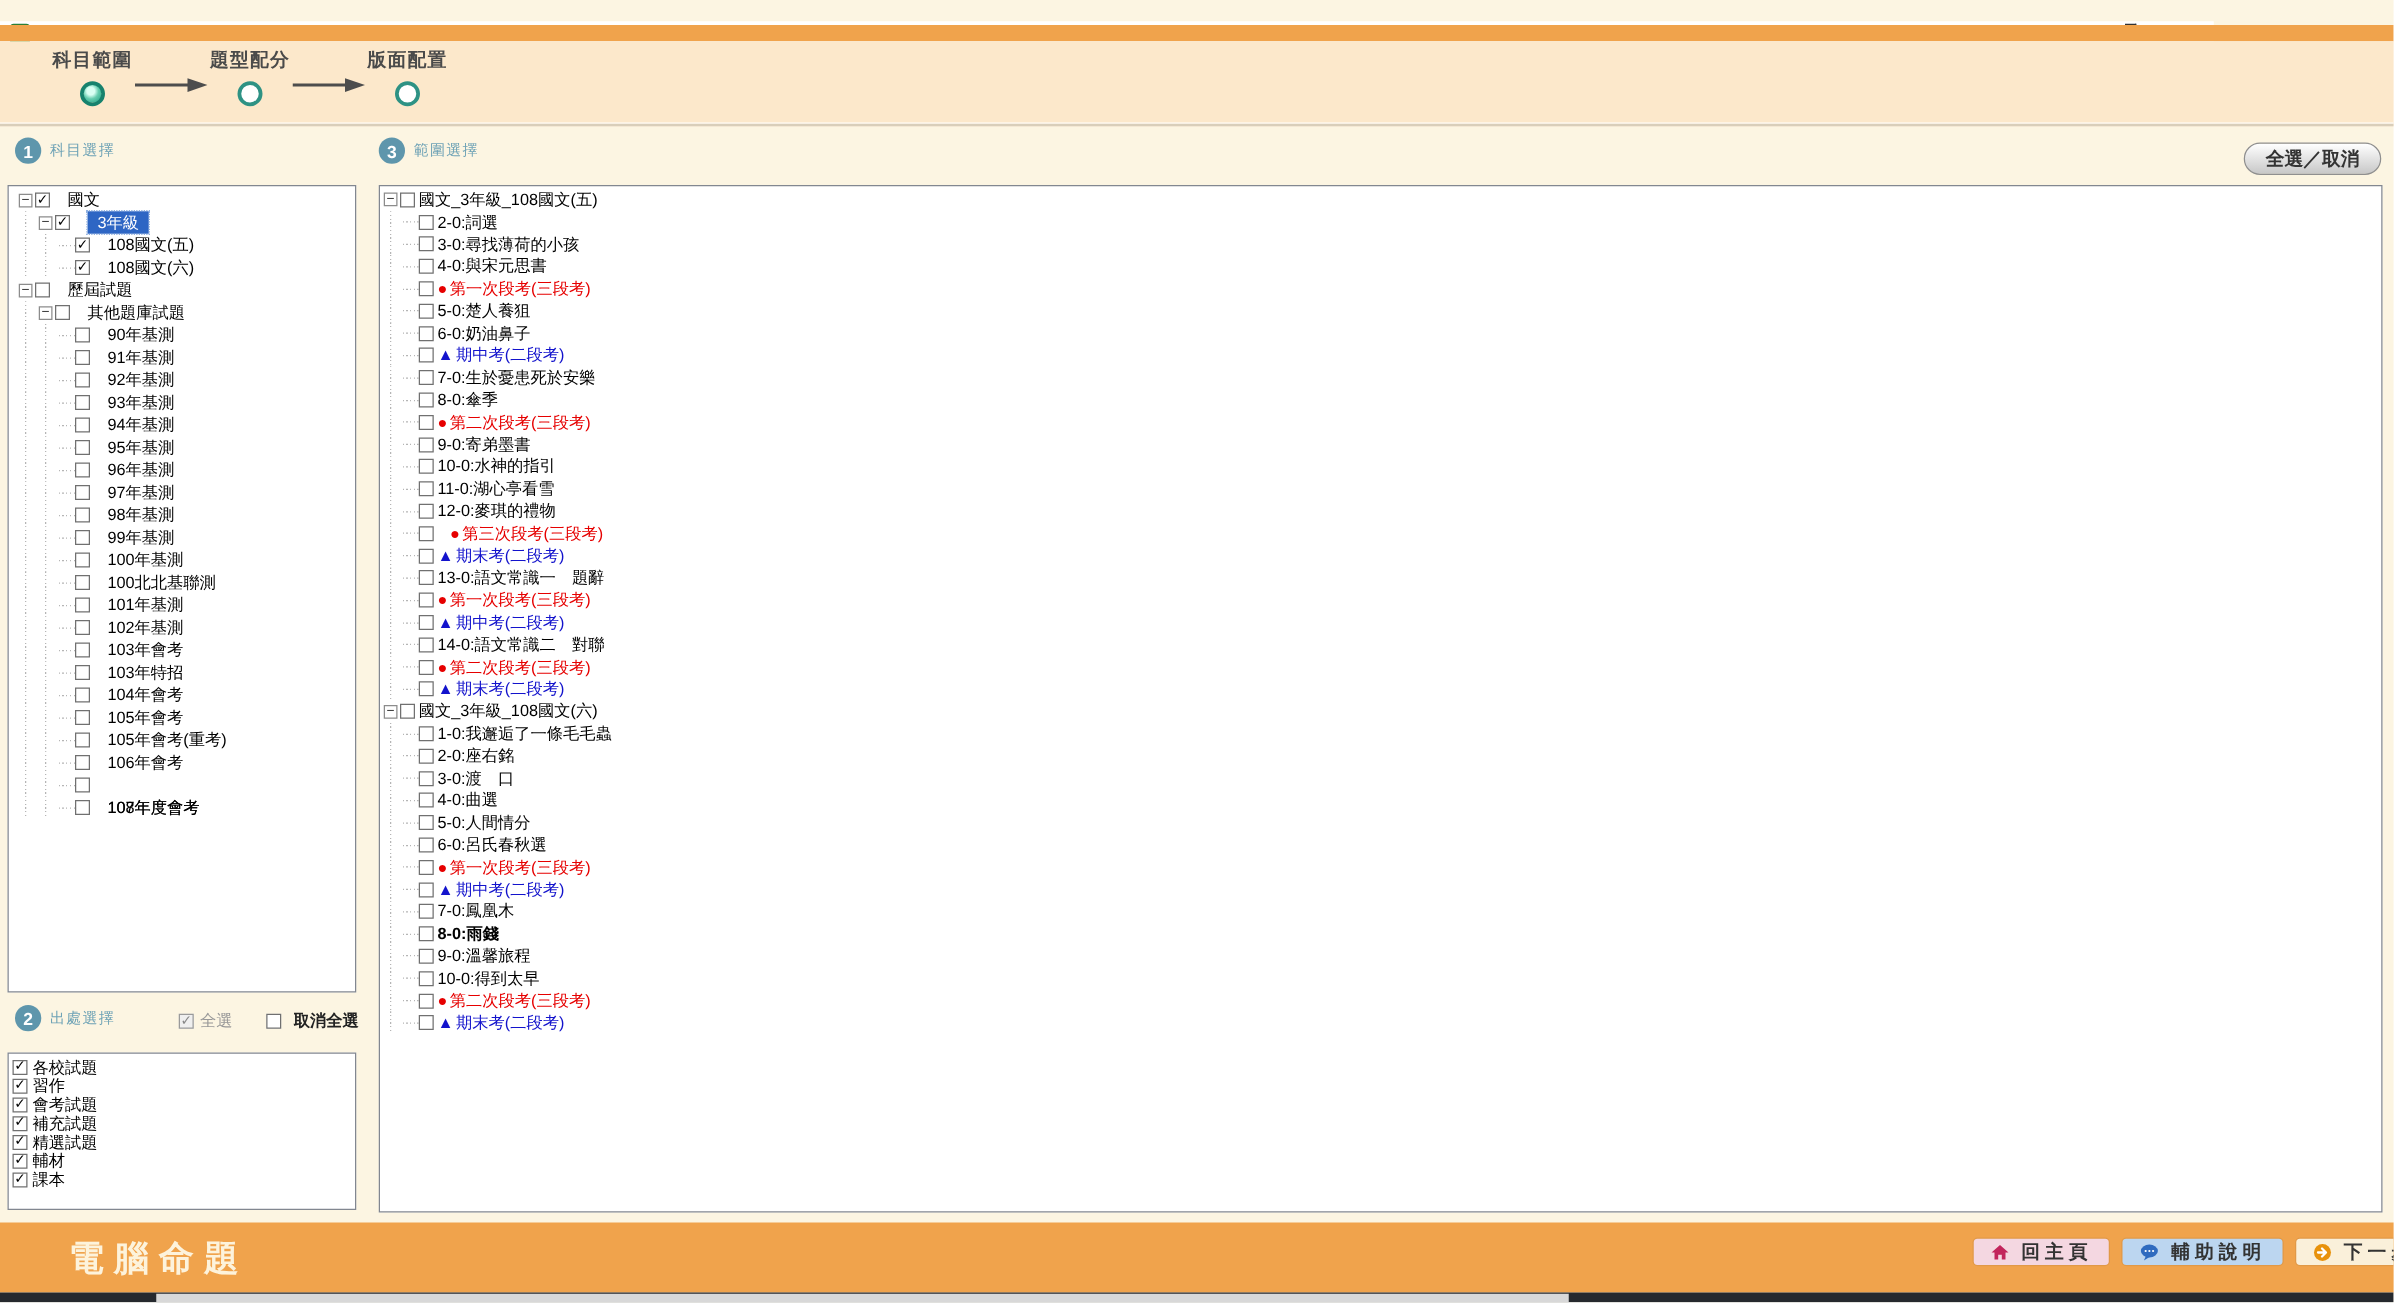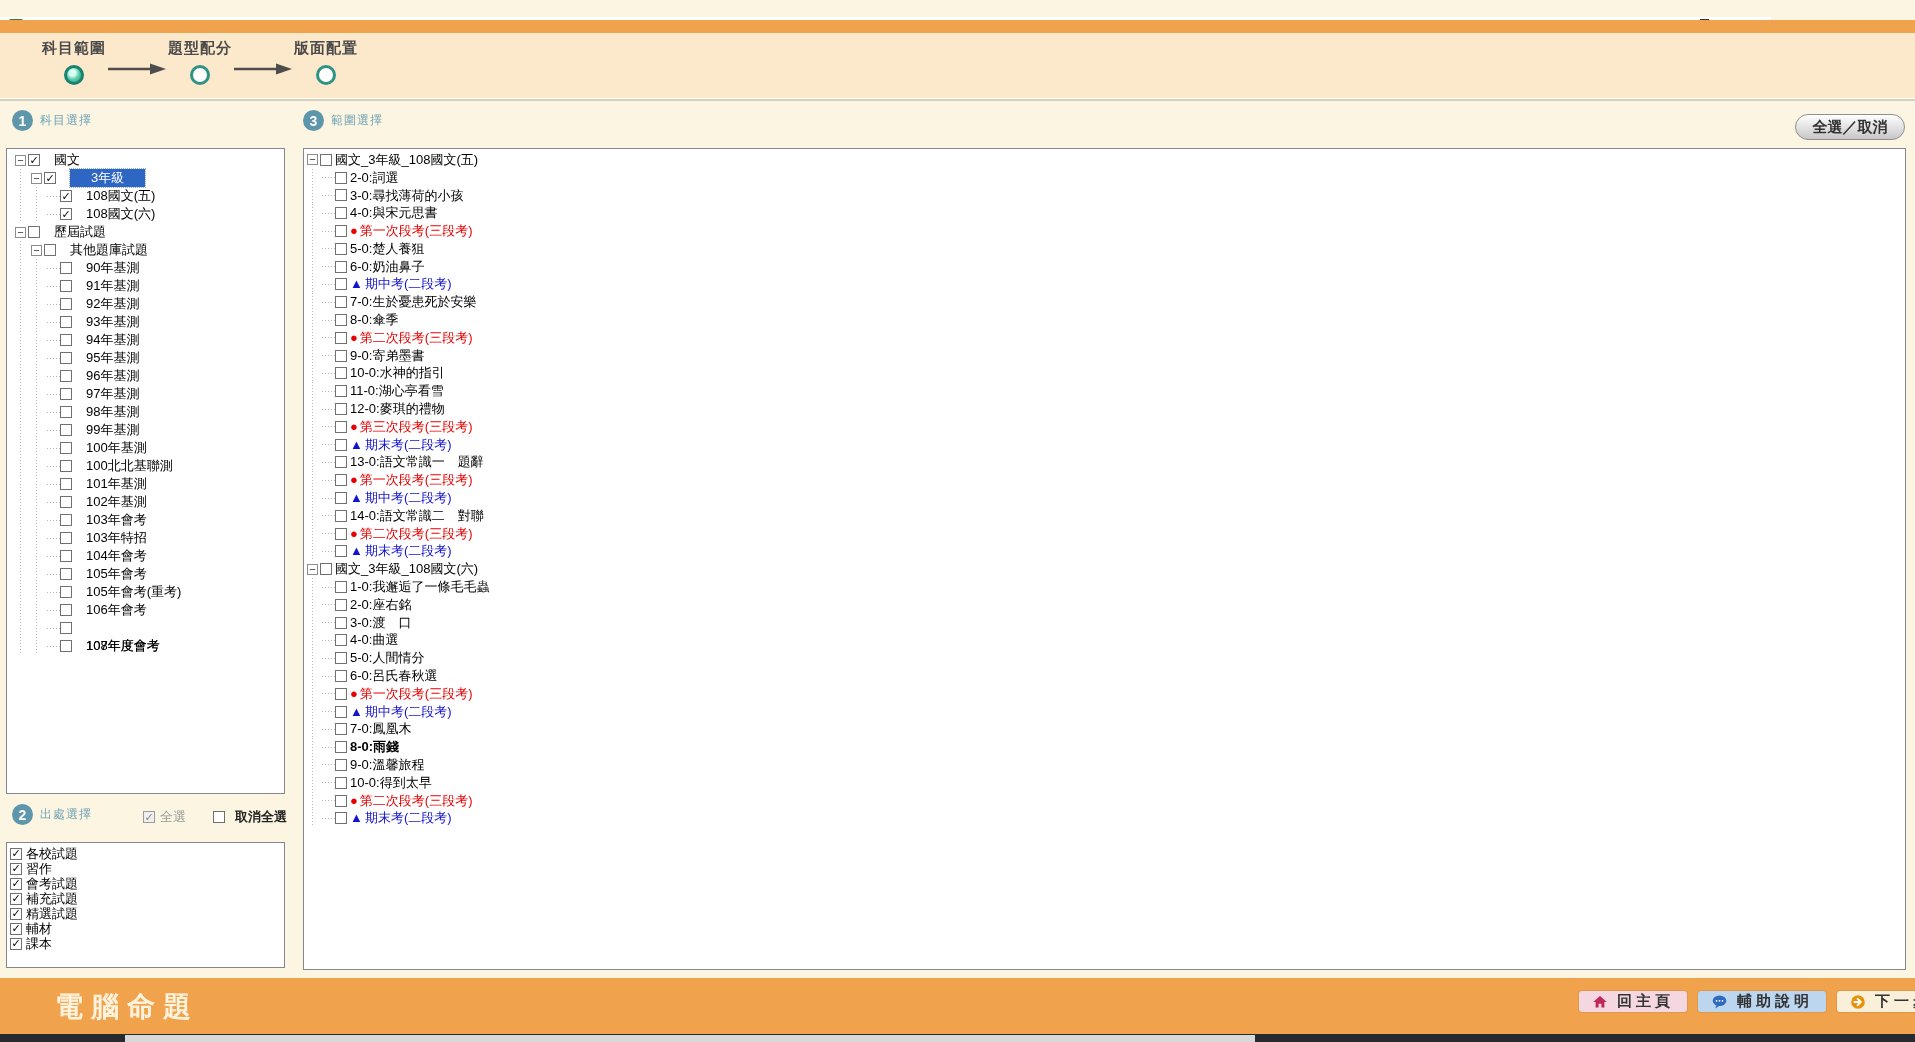--- a/index.html
+++ b/index.html
@@ -56,21 +56,21 @@
     background-image:repeating-linear-gradient(to right,#B5B5B5 0 1px,transparent 1px 3px);
     background-size:100% 1px;background-repeat:no-repeat;background-position:0 50%;}
   .expander{display:inline-flex;width:11px;height:11px;border:1px solid #8C8C8C;background:#fff;color:#333;
     font-size:11px;line-height:9px;align-items:center;justify-content:center;flex:none;margin-right:2px;box-sizing:border-box;}
   .cb{display:inline-flex;width:12px;height:12px;border:1px solid #707070;background:#fff;color:#000;
     font-size:11px;line-height:11px;align-items:center;justify-content:center;flex:none;box-sizing:border-box;}
   .cb.disabled{background:#EFEFEF;color:#888;border-color:#9A9A9A;}
   .lbl{color:#000;}
   .lbl.red{color:#E60000;}
   .lbl.blue{color:#1313CC;}
-  .lbl.selected{background:#2E66C4;color:#fff;padding:0 21px;outline:1px dotted #8FB0E0;}
+  .lbl.selected{background:#2E66C4;color:#fff;padding:0 8px;outline:1px dotted #8FB0E0;}
   .marker{margin-right:2px;font-size:13px;}
 
   
   .src-controls{position:absolute;left:143px;top:808px;display:flex;align-items:center;font-size:13px;}
   .src-controls .cb{margin-right:5px;}
   .src-ctl-label{font-weight:bold;color:#222;}
   .src-ctl-label.disabled{color:#999;font-weight:normal;}
   .src-gap{width:27px;}
   .src-list{padding:3px 0 0 3px;}
   .src-item{display:flex;align-items:center;height:15px;font-size:13px;}
@@ -483,21 +483,21 @@
         <div class="trow">
           <span class="guide" style="width: 15px;"></span>
           <span class="stub"></span>
           <span class="cb"></span>
           <span class="lbl" style="margin-left: 3px;">12-0:麥琪的禮物</span>
         </div>
         <div class="trow">
           <span class="guide" style="width: 15px;"></span>
           <span class="stub"></span>
           <span class="cb"></span>
-          <span class="lbl red" style="margin-left: 3px;"><span class="marker">●</span>第三次段考(三段考)</span>
+          <span class="lbl red" style="margin-left: 13px;"><span class="marker">●</span>第三次段考(三段考)</span>
         </div>
         <div class="trow">
           <span class="guide" style="width: 15px;"></span>
           <span class="stub"></span>
           <span class="cb"></span>
           <span class="lbl blue" style="margin-left: 3px;"><span class="marker">▲</span>期末考(二段考)</span>
         </div>
         <div class="trow">
           <span class="guide" style="width: 15px;"></span>
           <span class="stub"></span>

